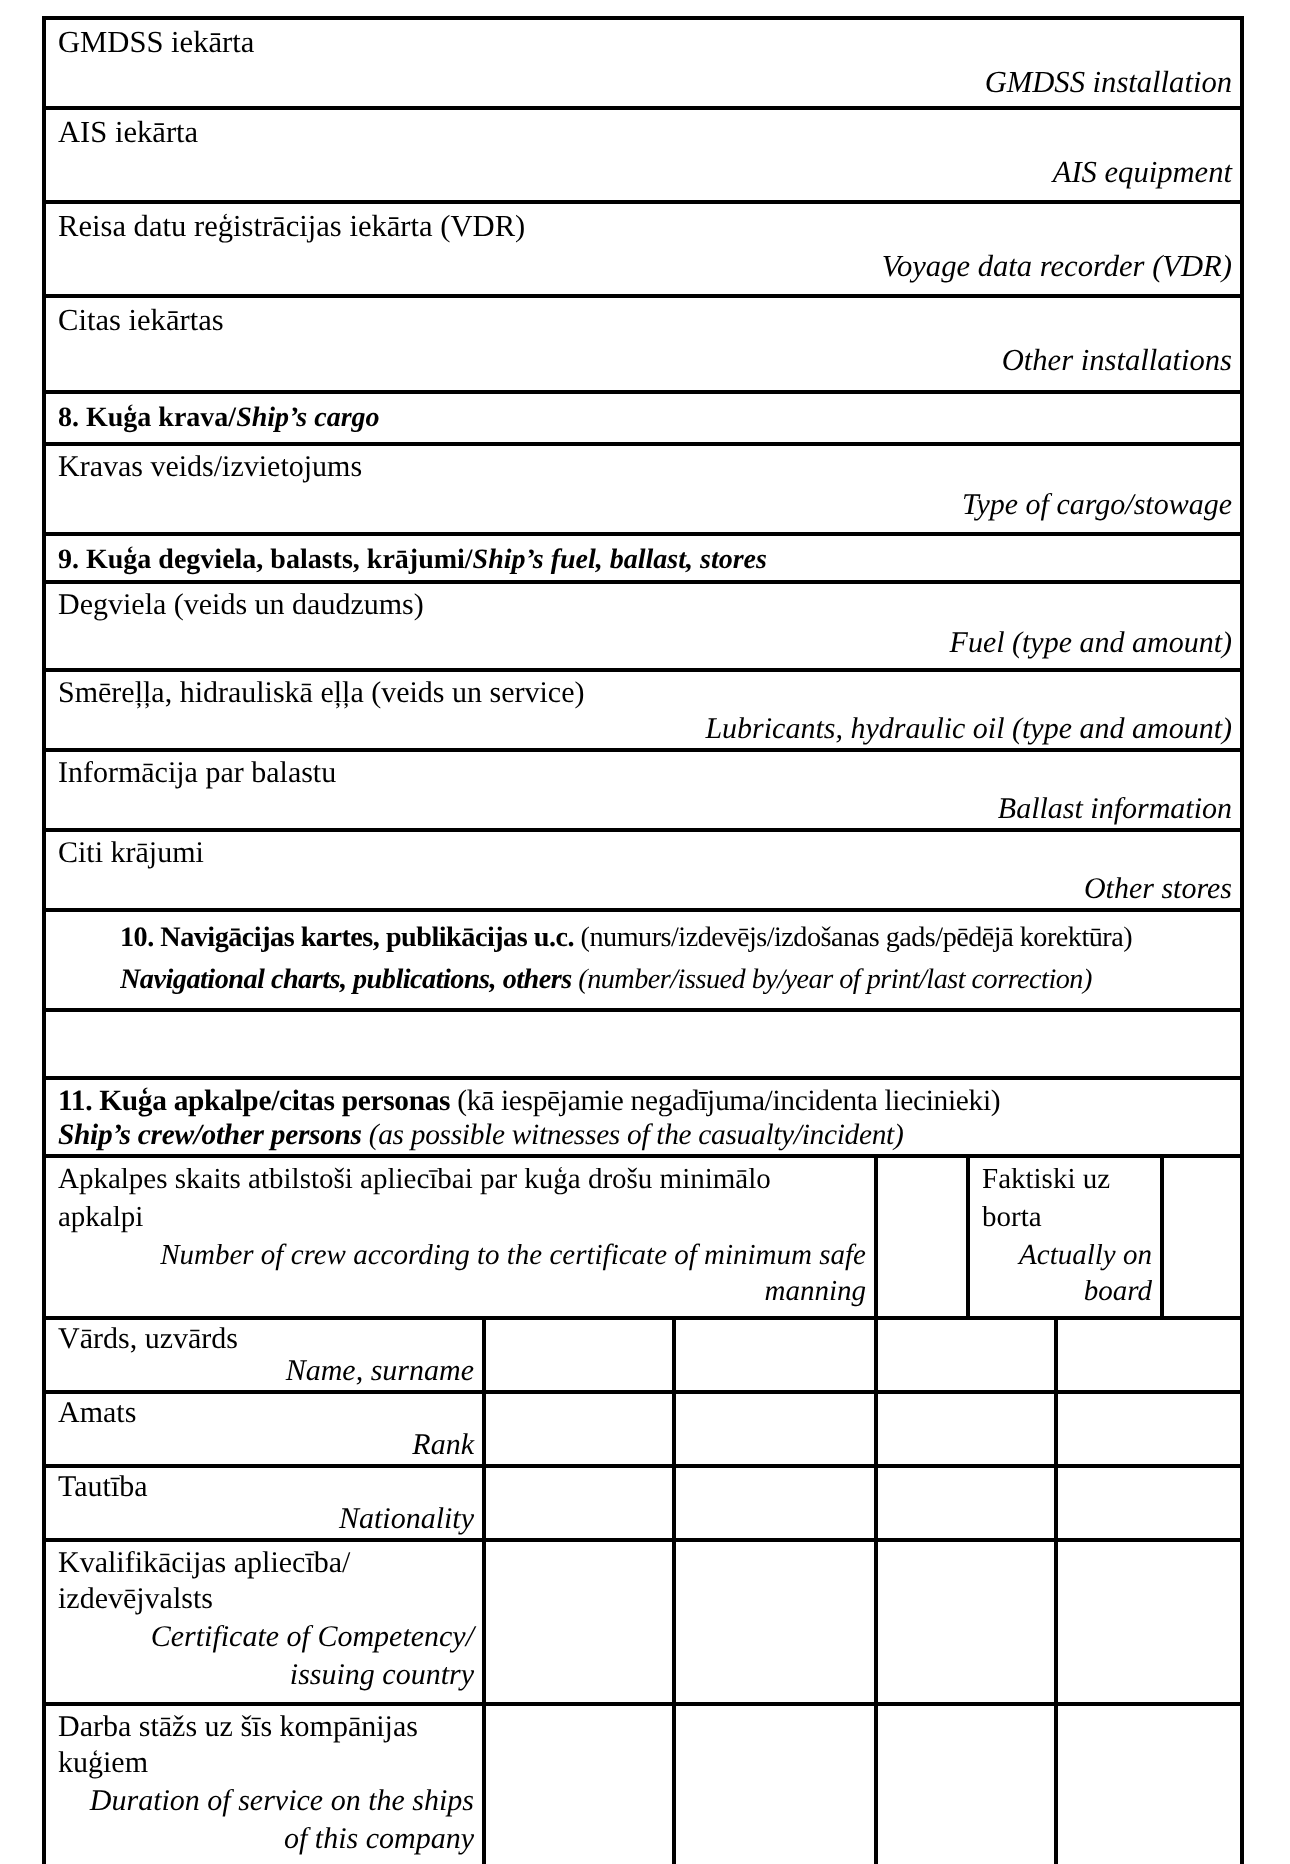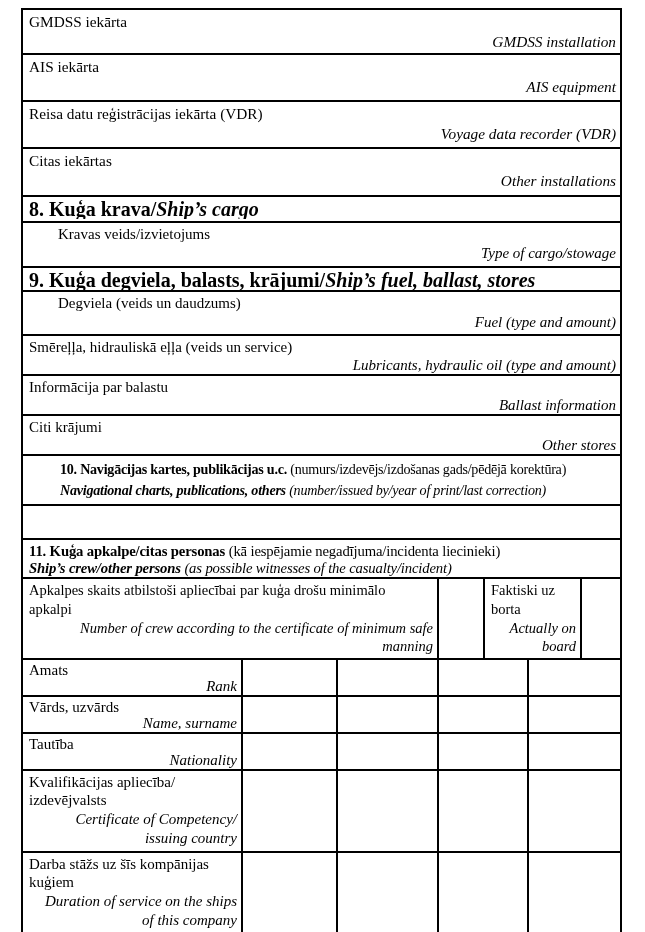--- a/index.html
+++ b/index.html
@@ -13,23 +13,23 @@
     border:2px solid #000;box-sizing:border-box;background:#fff;
   }
   .row{display:flex;align-items:stretch;border-bottom:2px solid #000;box-sizing:border-box;}
   .row:last-child{border-bottom:0;}
   .cell{box-sizing:border-box;padding:2px 4px 0 6px;overflow:hidden;}
   .grow{flex:1 1 auto;min-width:0;}
   .b-r{border-right:2px solid #000;}
   .lv,.en{font-size:15px;line-height:18px;white-space:pre-line;}
   .en{font-style:italic;text-align:right;}
   .r-equip .lv,.r-equip .en{line-height:20px;font-size:15.3px;}
-  .r-mid .lv,.r-mid .en{line-height:19px;margin-left:29px;}
+  .r-mid .lv,.r-mid .en{line-height:19px;}
   .sec .cell{padding-top:3px;}
-  .sec-line{font-size:20px;line-height:19px;white-space:nowrap;overflow:hidden;}
+  .sec-line{font-size:14px;line-height:19px;white-space:nowrap;overflow:hidden;}
   .bold{font-weight:bold;}
   .boldi{font-weight:bold;font-style:italic;}
   .ital{font-style:italic;}
   .sec10 .sec-line{font-size:14.1px;letter-spacing:-0.25px;line-height:21px;margin-left:31px;}
   .sec11 .sec-line{font-size:14.7px;letter-spacing:-0.15px;line-height:17px;}
   .crewhead .lv,.crewhead .en{font-size:14.5px;line-height:18.8px;}
   .crew-label .lv,.crew-label .en{line-height:16.4px;}
   .crew4 .lv,.crew4 .en{line-height:18.8px;}
   
   .h24{min-height:24px}.h26{min-height:26px}.h34{min-height:34px}.h36{min-height:36px}
@@ -141,34 +141,34 @@
     <div class="cell w46 b-r"></div>
     <div class="cell w97 b-r">
       <div class="lv">Faktiski uz
 borta</div>
       <div class="en">Actually on
 board</div>
     </div>
     <div class="cell grow"></div>
   </div>
 
+  <div class="row h34 crew-label">
+    <div class="cell w220 b-r">
+      <div class="lv">Vārds, uzvārds</div>
+      <div class="en">Name, surname</div>
+    </div>
+    <div class="cell w95 b-r"></div>
+    <div class="cell w101 b-r"></div>
+    <div class="cell w90 b-r"></div>
+    <div class="cell grow"></div>
+  </div>
   <div class="row h37 crew-label">
     <div class="cell w220 b-r">
       <div class="lv">Amats</div>
       <div class="en">Rank</div>
-    </div>
-    <div class="cell w95 b-r"></div>
-    <div class="cell w101 b-r"></div>
-    <div class="cell w90 b-r"></div>
-    <div class="cell grow"></div>
-  </div>
-  <div class="row h34 crew-label">
-    <div class="cell w220 b-r">
-      <div class="lv">Vārds, uzvārds</div>
-      <div class="en">Name, surname</div>
     </div>
     <div class="cell w95 b-r"></div>
     <div class="cell w101 b-r"></div>
     <div class="cell w90 b-r"></div>
     <div class="cell grow"></div>
   </div>
   <div class="row h36 crew-label">
     <div class="cell w220 b-r">
       <div class="lv">Tautība</div>
       <div class="en">Nationality</div>

